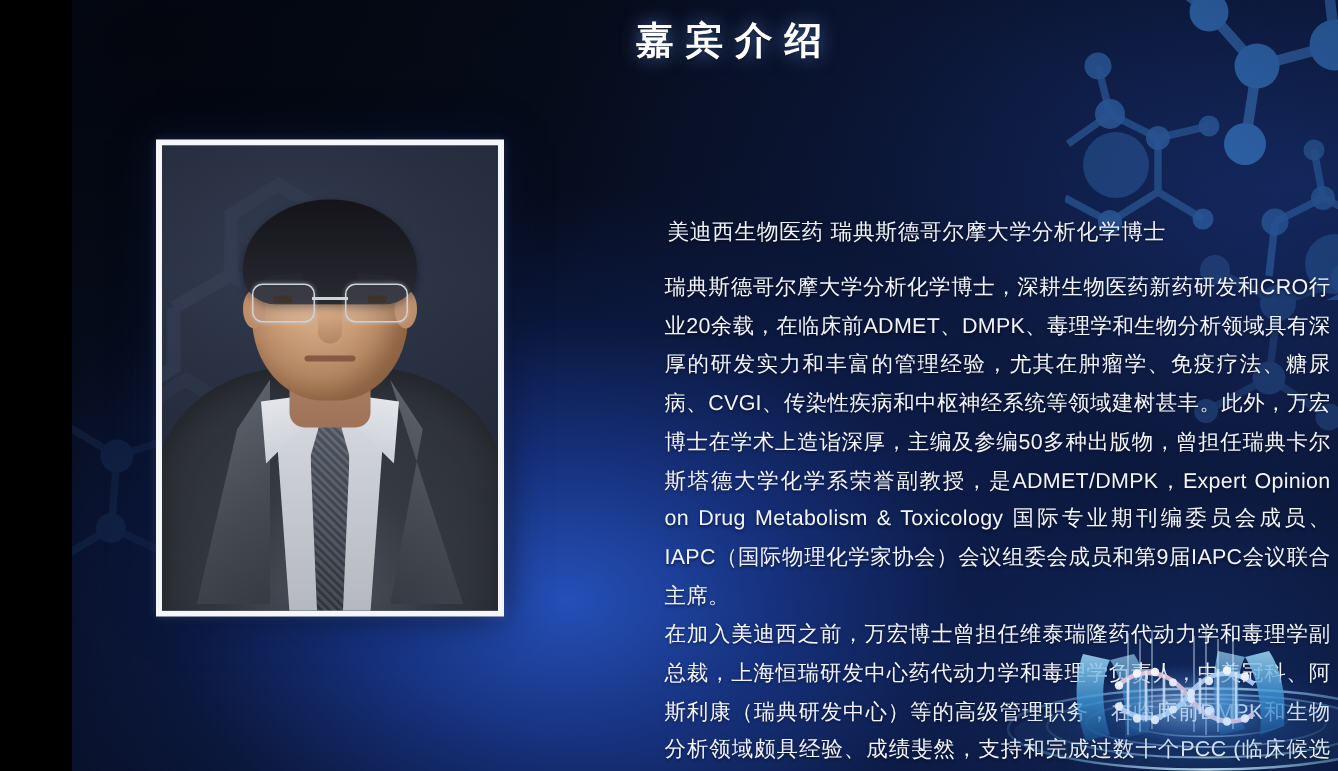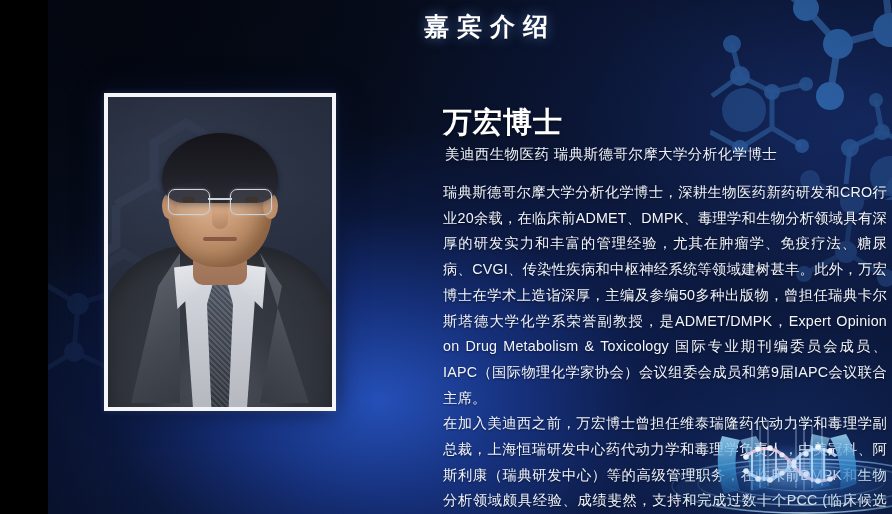--- a/index.html
+++ b/index.html
@@ -332,21 +332,20 @@
         <span class="g-lens l"></span>
         <span class="g-lens r"></span>
         <span class="g-bridge"></span>
       </div>
       <div class="p-nose"></div>
       <div class="p-mouth"></div>
       <div class="photo-shade"></div>
     </div>
   </div>
 
-  <div class="name">万宏博士</div>
   <div class="subtitle">美迪西生物医药 瑞典斯德哥尔摩大学分析化学博士</div>
   <div class="bio">
     <p>瑞典斯德哥尔摩大学分析化学博士，深耕生物医药新药研发和CRO行业20余载，在临床前ADMET、DMPK、毒理学和生物分析领域具有深厚的研发实力和丰富的管理经验，尤其在肿瘤学、免疫疗法、糖尿病、CVGI、传染性疾病和中枢神经系统等领域建树甚丰。此外，万宏博士在学术上造诣深厚，主编及参编50多种出版物，曾担任瑞典卡尔斯塔德大学化学系荣誉副教授，是ADMET/DMPK，Expert Opinion on Drug Metabolism &amp; Toxicology 国际专业期刊编委员会成员、IAPC（国际物理化学家协会）会议组委会成员和第9届IAPC会议联合主席。</p>
     <p>在加入美迪西之前，万宏博士曾担任维泰瑞隆药代动力学和毒理学副总裁，上海恒瑞研发中心药代动力学和毒理学负责人，中美冠科、阿斯利康（瑞典研发中心）等的高级管理职务，在临床前DMPK和生物分析领域颇具经验、成绩斐然，支持和完成过数十个PCC (临床候选化合物) 的成药性评价和IND filing package。</p>
   </div>
 
   <div class="dna-wrap">
     <svg viewBox="0 0 276 98" width="276" height="98">
       <defs>
         <linearGradient id="panelG" x1="0" y1="0" x2="0" y2="1">

